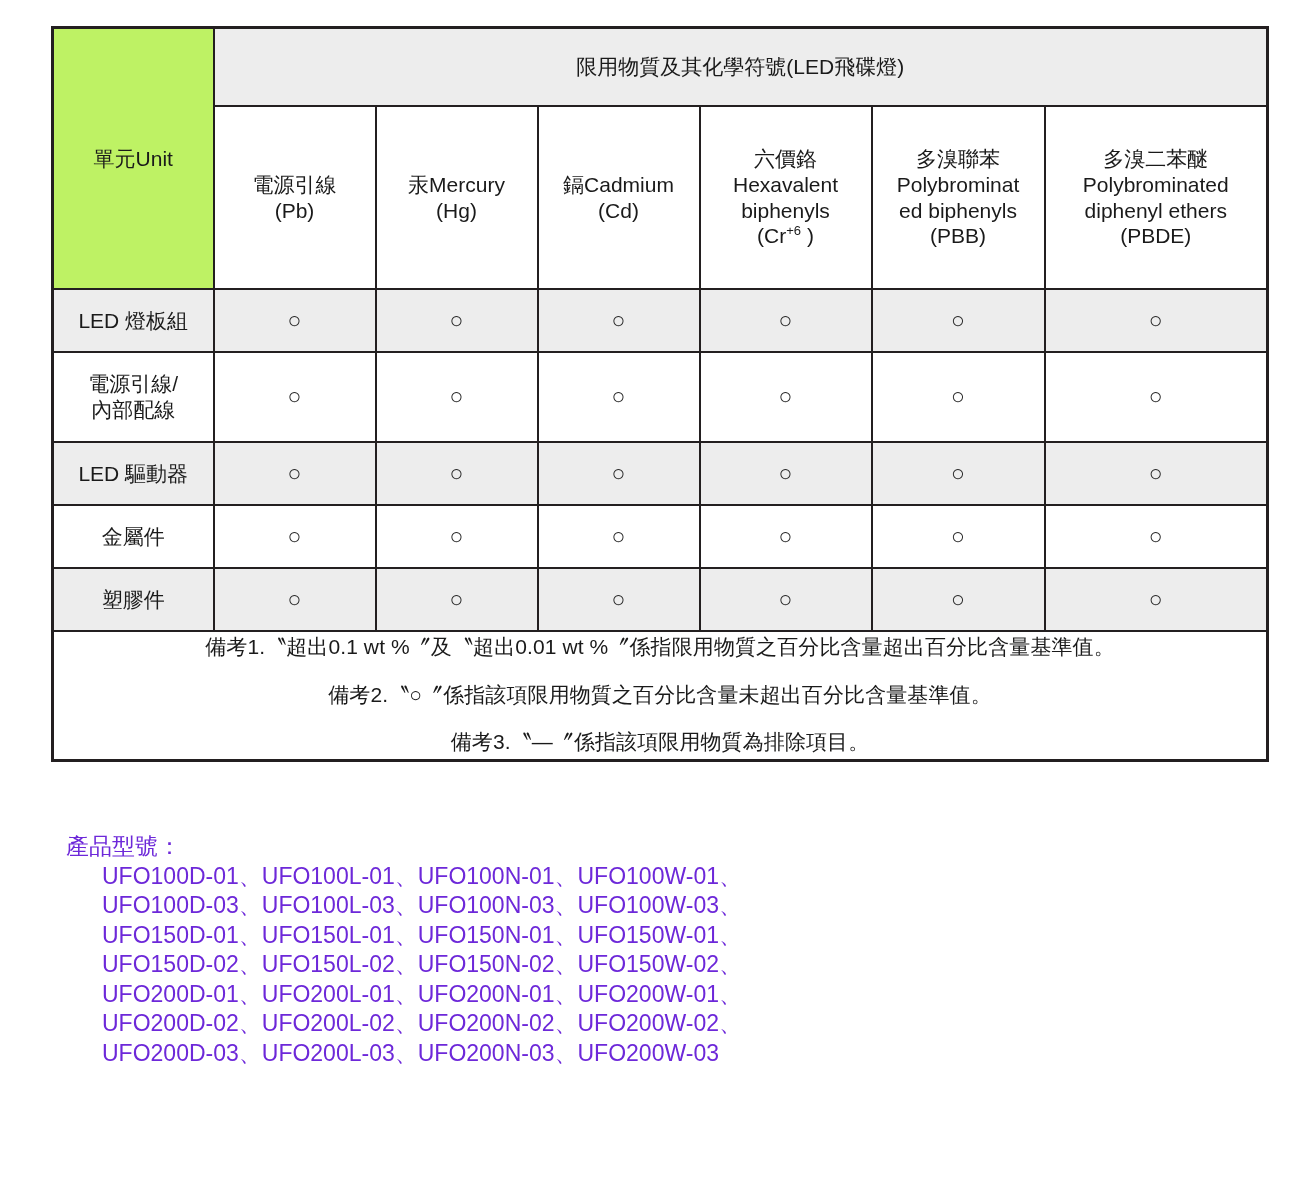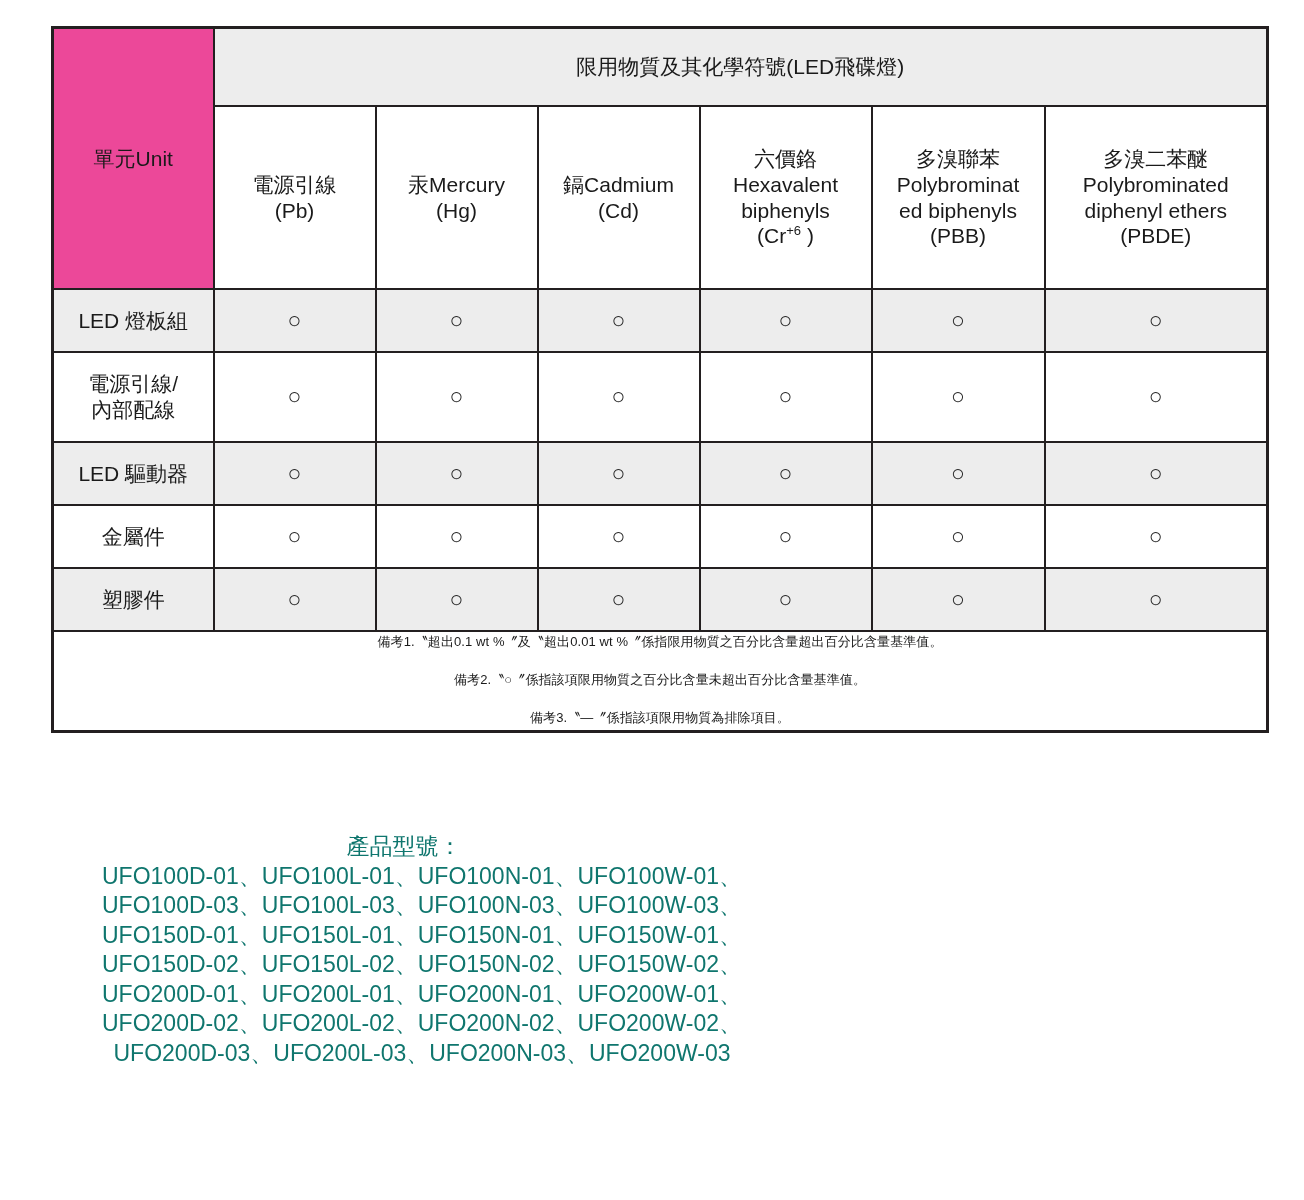--- a/index.html
+++ b/index.html
@@ -50,21 +50,21 @@
   .col-cr     { width: 172px; }
   .col-pbb    { width: 173px; }
   .col-pbde   { width: 223px; }
 
   td.hdr-span {
     background: #ededed;
     height: 72px;
     font-size: 22px;
   }
   td.hdr-unit {
-    background: #ec4899;
+    background: #bef264;
     height: 177px;
     font-size: 22px;
   }
   td.hdr-sub {
     background: #ffffff;
     height: 177px;
     font-size: 22px;
   }
   .sub-line { display: block; white-space: nowrap; }
   sup.chg {
@@ -97,35 +97,34 @@
     text-align: left;
     background: #ffffff;
     padding: 14px 14px 16px 14px;
     font-size: 21px;
     line-height: 1.0;
   }
   .note {
     display: block;
     white-space: nowrap;
     margin: 0 0 22px 0;
-    font-size: 13px;
+    font-size: 21px;
     letter-spacing: 0.1px;
   }
   .note:last-child { margin-bottom: 2px; }
 
   
   .models {
     position: absolute;
     left: 66px;
     top: 832px;
     font-size: 23px;
     line-height: 29.5px;
-    color: #0f766e;
+    color: #6d28d9;
     white-space: nowrap;
-    text-align: center;
   }
   .models .mline { display: block; margin-left: 36px; }
   .models .mtitle { display: block; }
 </style>
 </head>
 <body>
 
 <div class="page">
 
   <div class="rohs-table-wrap">

